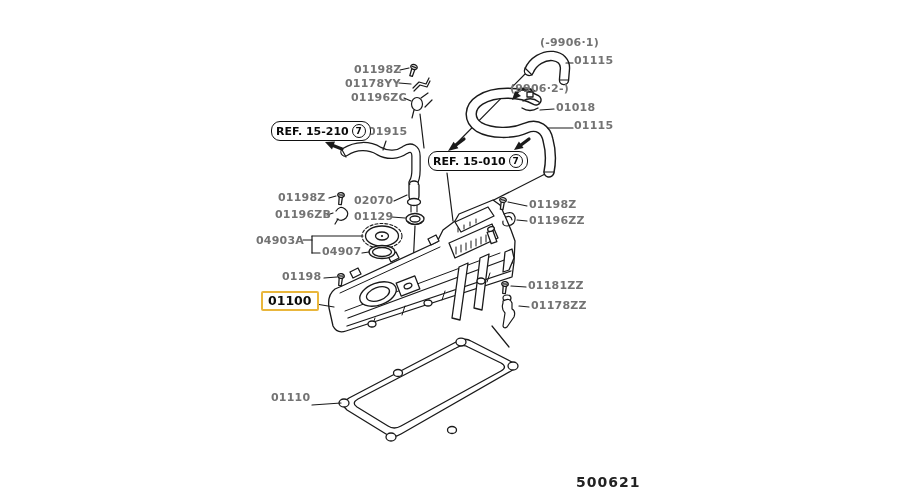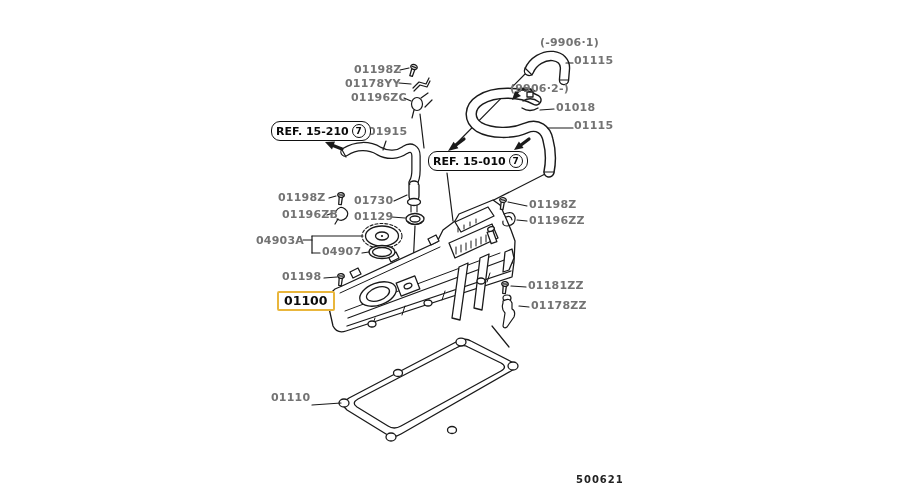--- a/index.html
+++ b/index.html
@@ -9,22 +9,22 @@
   .lbl{position:absolute;font-size:11px;font-weight:bold;color:#737373;
        letter-spacing:0.2px;white-space:nowrap;line-height:1;}
   .refbox{position:absolute;display:flex;align-items:center;gap:3px;
           border:1.6px solid #111;border-radius:9px;background:#fff;
           padding:1px 4px;height:16px;font-size:11px;font-weight:bold;color:#0b0b0b;
           white-space:nowrap;line-height:1;}
   .badge{display:inline-block;width:12px;height:12px;border:1.4px solid #111;
          border-radius:50%;font-size:9px;line-height:12px;text-align:center;
          font-weight:bold;}
   .hlbox{position:absolute;border:2.5px solid #e9b63c;border-radius:2px;background:#fff;
-         padding:1px 5px;font-size:12.5px;font-weight:bold;color:#0b0b0b;line-height:1.1;margin-left:16px;}
-  .docnum{position:absolute;font-size:10px;font-weight:bold;color:#222;letter-spacing:1px;}
+         padding:1px 5px;font-size:12.5px;font-weight:bold;color:#0b0b0b;line-height:1.1;}
+  .docnum{position:absolute;font-size:14px;font-weight:bold;color:#222;letter-spacing:1px;}
 </style>
 </head>
 <body>
 
 <div class="stage">
 
 <svg class="art" width="900" height="500" viewBox="0 0 900 500" fill="none" stroke="#1a1a1a" stroke-width="1.3" stroke-linecap="round" stroke-linejoin="round">
 
   <defs>
     <g id="screw">
@@ -228,22 +228,22 @@
 <div class="lbl" style="left:540px;top:37px">(-9906·1)</div>
 <div class="lbl" style="left:574px;top:55px">01115</div>
 <div class="lbl" style="left:354px;top:64px">01198Z</div>
 <div class="lbl" style="left:345px;top:78px">01178YY</div>
 <div class="lbl" style="left:351px;top:92px">01196ZC</div>
 <div class="lbl" style="left:510px;top:83px">(9906·2-)</div>
 <div class="lbl" style="left:556px;top:102px">01018</div>
 <div class="lbl" style="left:574px;top:120px">01115</div>
 <div class="lbl" style="left:368px;top:126px">01915</div>
 <div class="lbl" style="left:278px;top:192px">01198Z</div>
-<div class="lbl" style="left:354px;top:195px">01730</div>
-<div class="lbl" style="left:282px;top:209px">01196ZB</div>
+<div class="lbl" style="left:354px;top:195px">02070</div>
+<div class="lbl" style="left:275px;top:209px">01196ZB</div>
 <div class="lbl" style="left:354px;top:211px">01129</div>
 <div class="lbl" style="left:256px;top:235px">04903A</div>
 <div class="lbl" style="left:322px;top:246px">04907</div>
 <div class="lbl" style="left:282px;top:271px">01198</div>
 <div class="lbl" style="left:529px;top:199px">01198Z</div>
 <div class="lbl" style="left:529px;top:215px">01196ZZ</div>
 <div class="lbl" style="left:528px;top:280px">01181ZZ</div>
 <div class="lbl" style="left:531px;top:300px">01178ZZ</div>
 <div class="lbl" style="left:271px;top:392px">01110</div>
 

